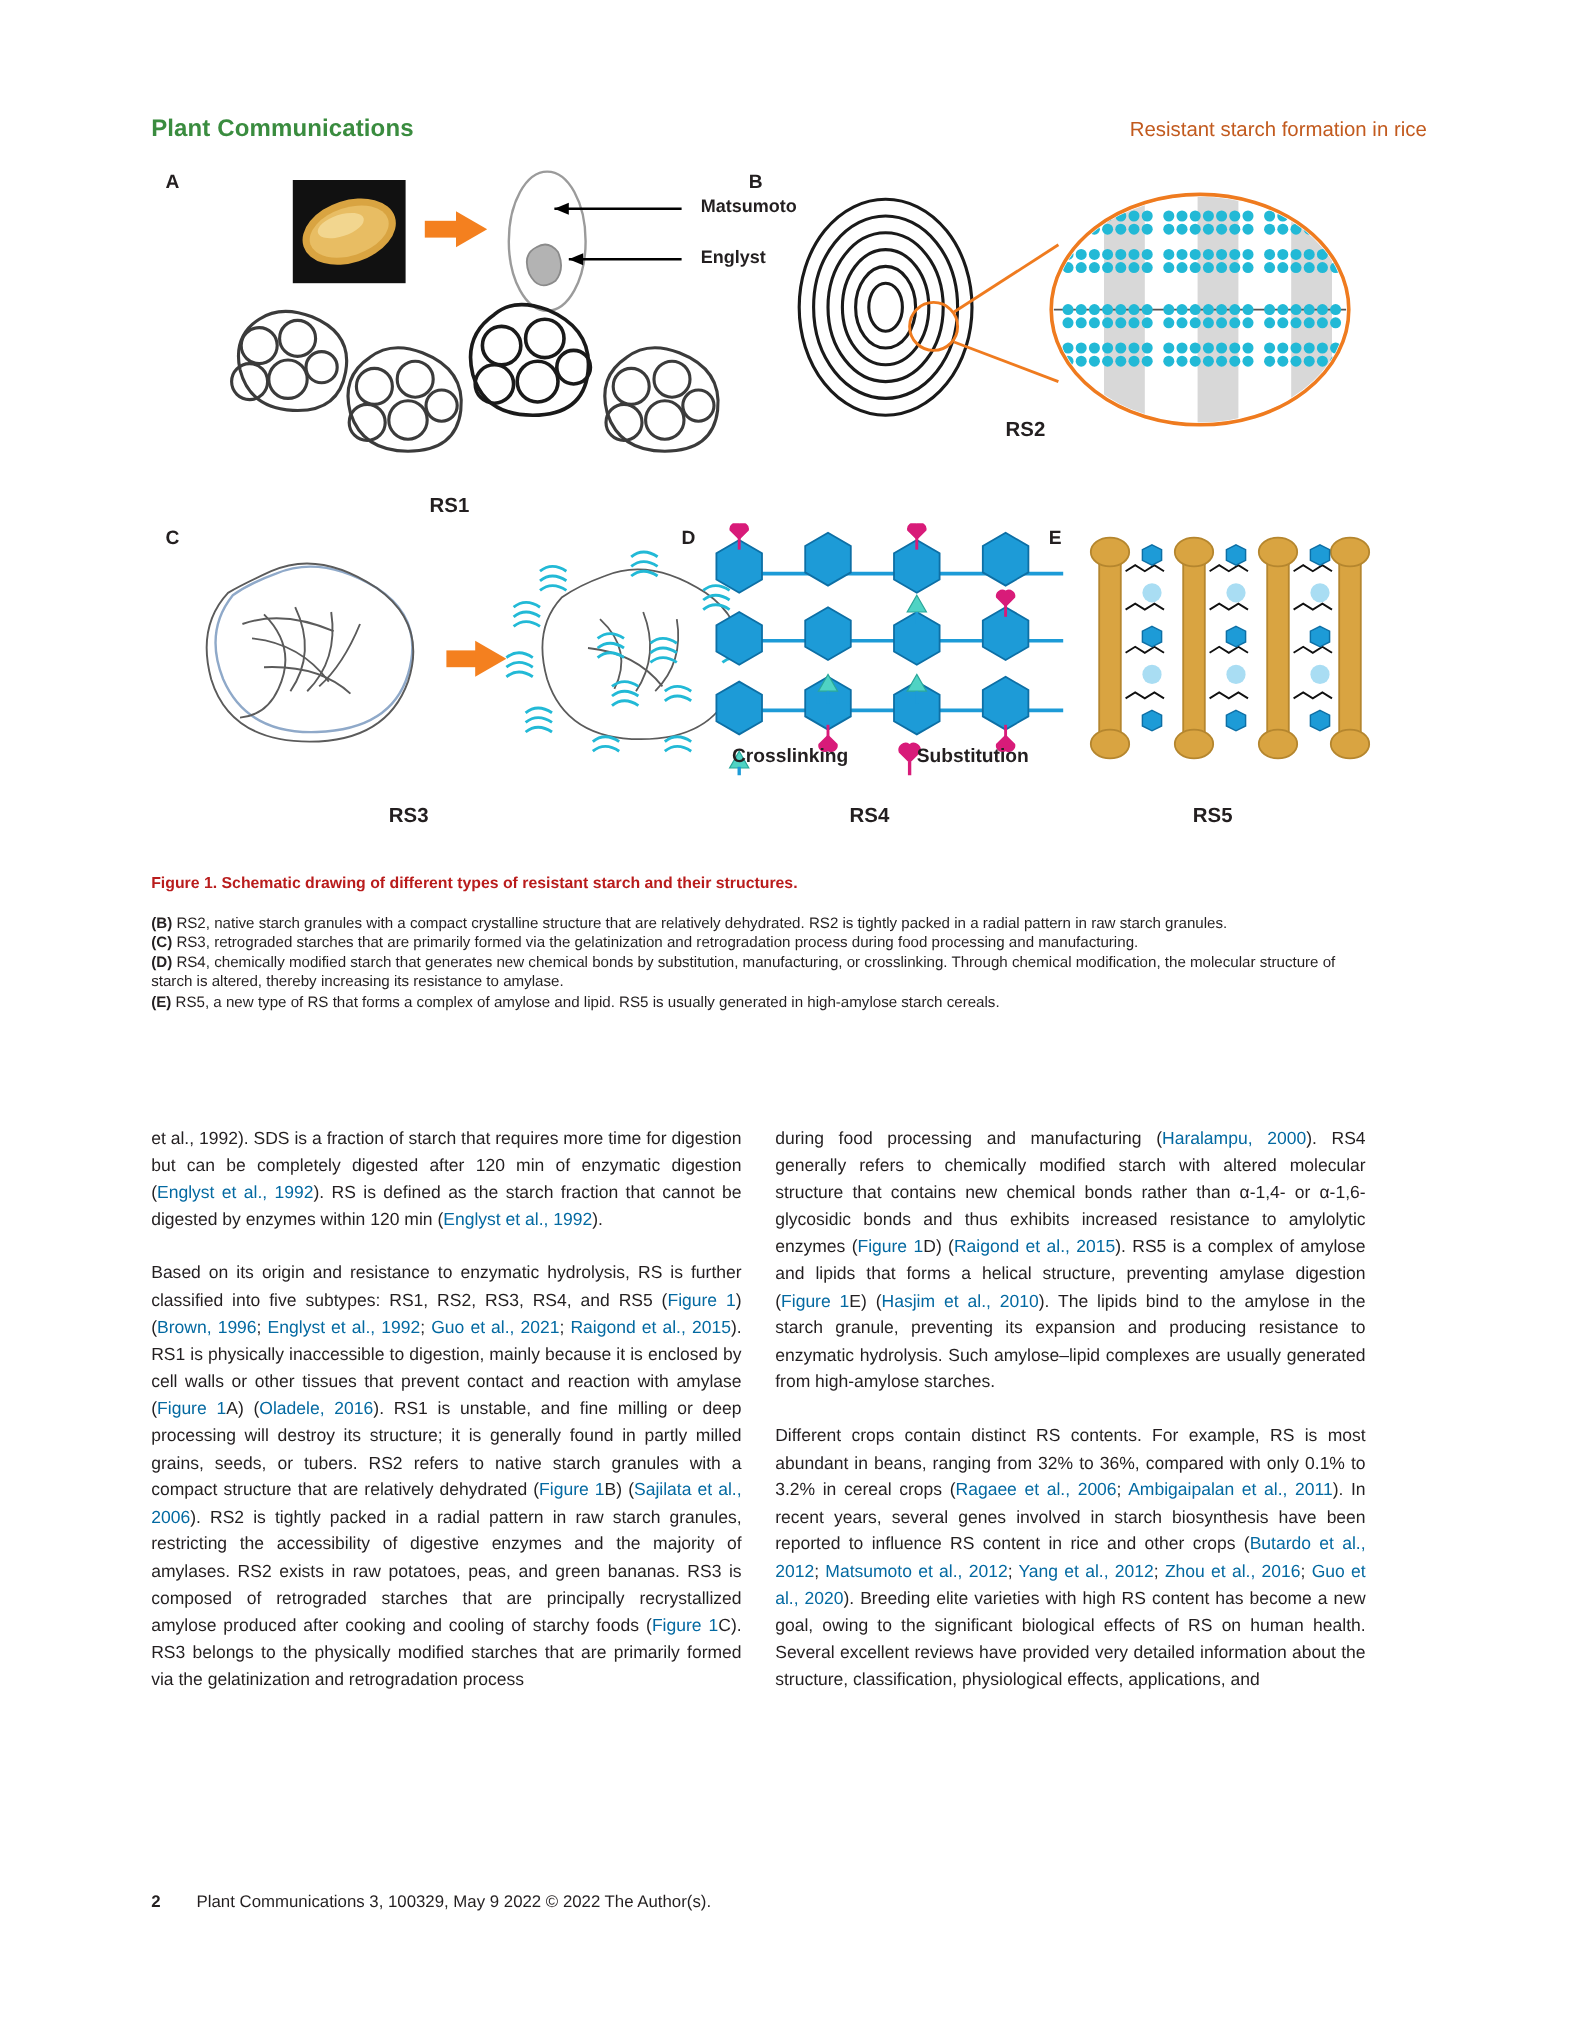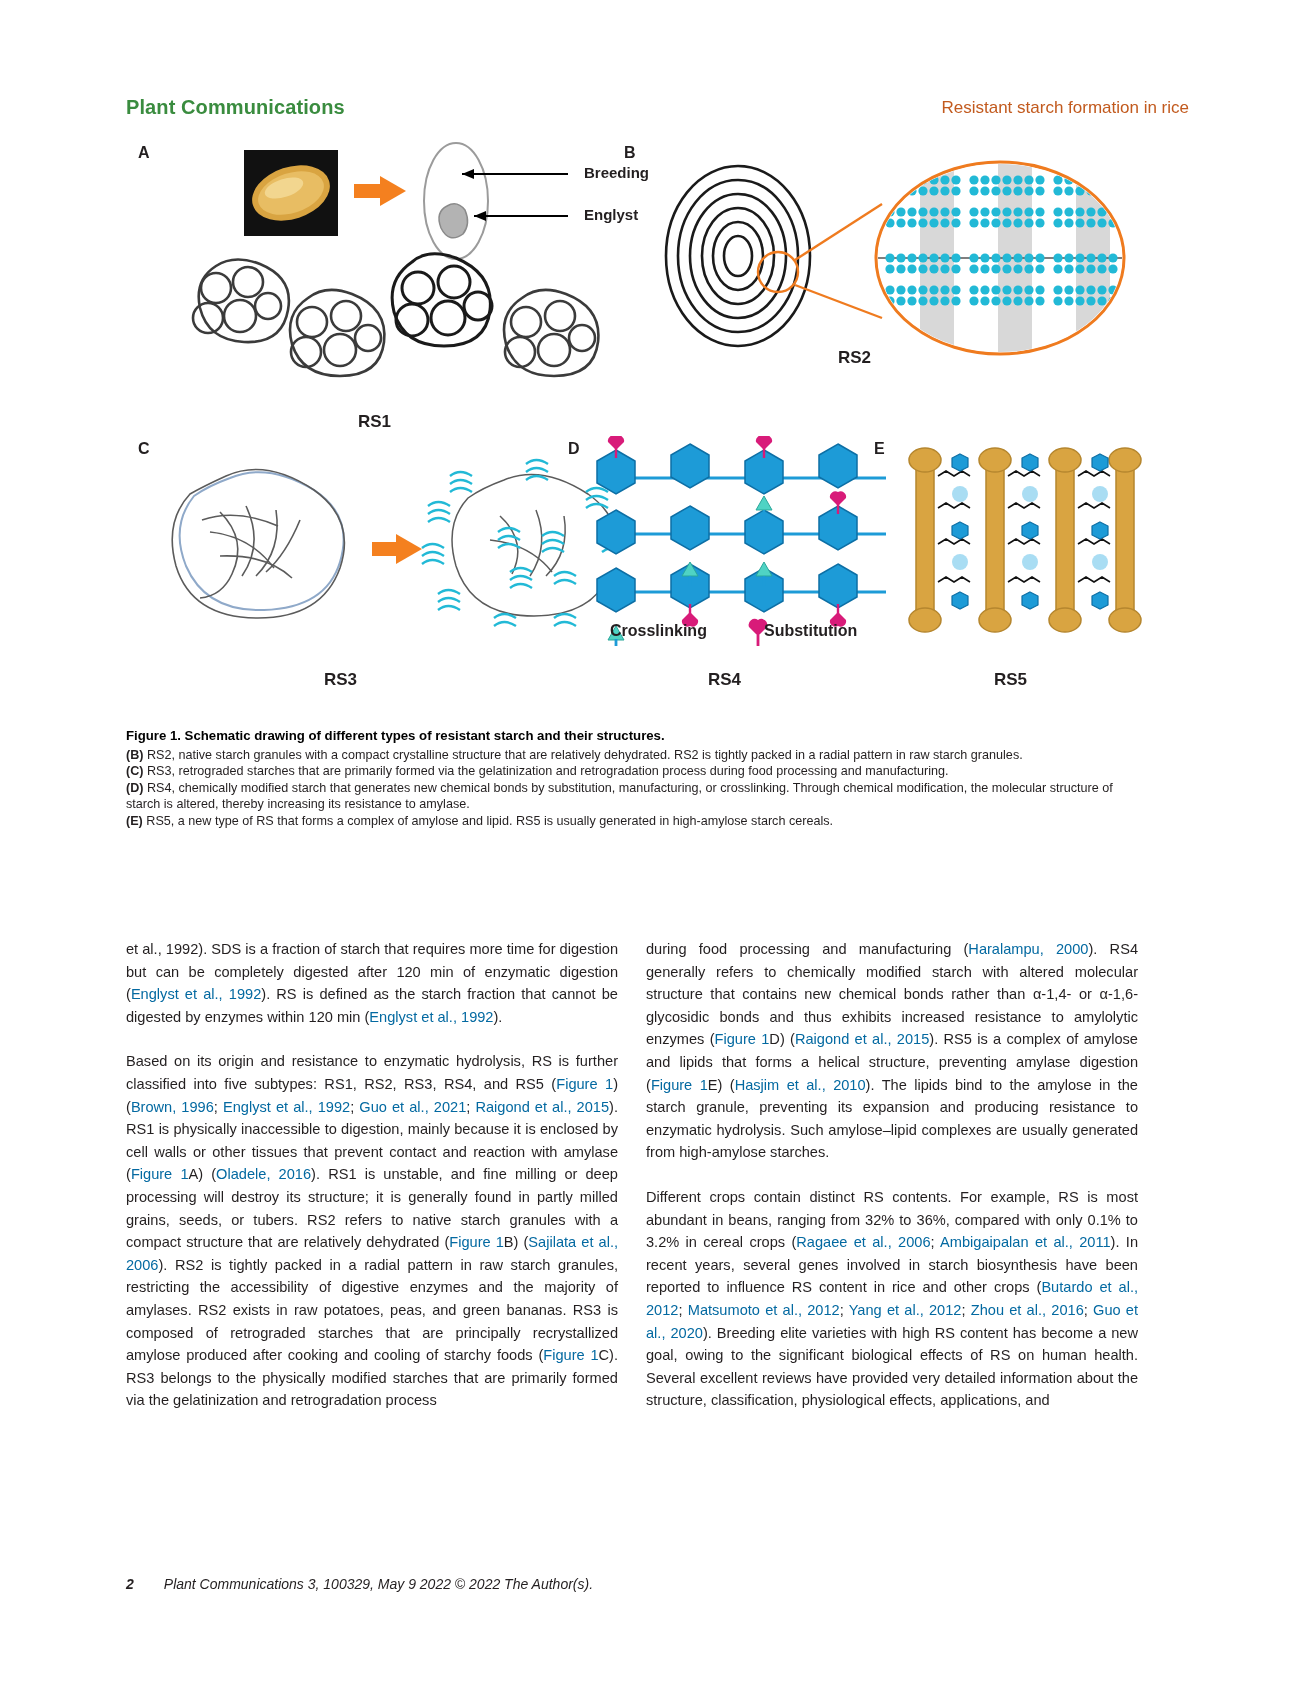--- a/index.html
+++ b/index.html
@@ -77,25 +77,25 @@
   .caption {
     position: absolute;
     left: 126px;
     top: 728px;
     width: 1012px;
     font-size: 12.6px;
     line-height: 16.6px;
     color: #231f20;
   }
   .caption .cap-title {
-    color: #000000;
+    color: #b91c1c;
     font-weight: bold;
     font-size: 13.2px;
     display: block;
-    margin-bottom: 2px;
+    margin-bottom: 16px;
   }
   .caption p {
     margin: 0 0 0 0;
   }
   .caption b { font-weight: bold; }
 
   
   .col {
     position: absolute;
     top: 938px;
@@ -110,21 +110,20 @@
   .col p { margin: 0 0 22px 0; }
   .ref { color: #0369a1; }
 
   
   .footer {
     position: absolute;
     left: 126px;
     top: 1576px;
     font-size: 14px;
     color: #231f20;
-    font-style: italic;
   }
   .footer .pgnum {
     font-weight: bold;
     margin-right: 30px;
   }
 
   svg { display: block; }
 </style>
 </head>
 <body>
@@ -188,21 +187,21 @@
 
         <path d="M366 162 q-24 16 -16 46 q10 32 48 32 q40 0 44 -34 q4 -34 -32 -48 q-26 -10 -44 4 z"></path>
         <circle cx="370" cy="186" r="15"></circle>
         <circle cx="404" cy="180" r="15"></circle>
         <circle cx="364" cy="216" r="15"></circle>
         <circle cx="398" cy="214" r="16"></circle>
         <circle cx="426" cy="202" r="13"></circle>
       </g>
     </svg>
 
-    <div class="lbl" style="left:458px; top:28px;">Breeding</div>
+    <div class="lbl" style="left:458px; top:28px;">Matsumoto</div>
     <div class="lbl" style="left:458px; top:70px;">Englyst</div>
     <div class="panel-caption" style="left:232px; top:258px;margin-top:18px;">RS1</div>
 
     <div class="panel-letter" style="left:498px; top:8px;">B</div>
 
     <svg width="520" height="250" style="position:absolute; left:512px; top:10px;">
 
       <g fill="none" stroke="#1a1a1a" stroke-width="2.6">
         <ellipse cx="100" cy="110" rx="72" ry="90"></ellipse>
         <ellipse cx="100" cy="110" rx="60" ry="76"></ellipse>

